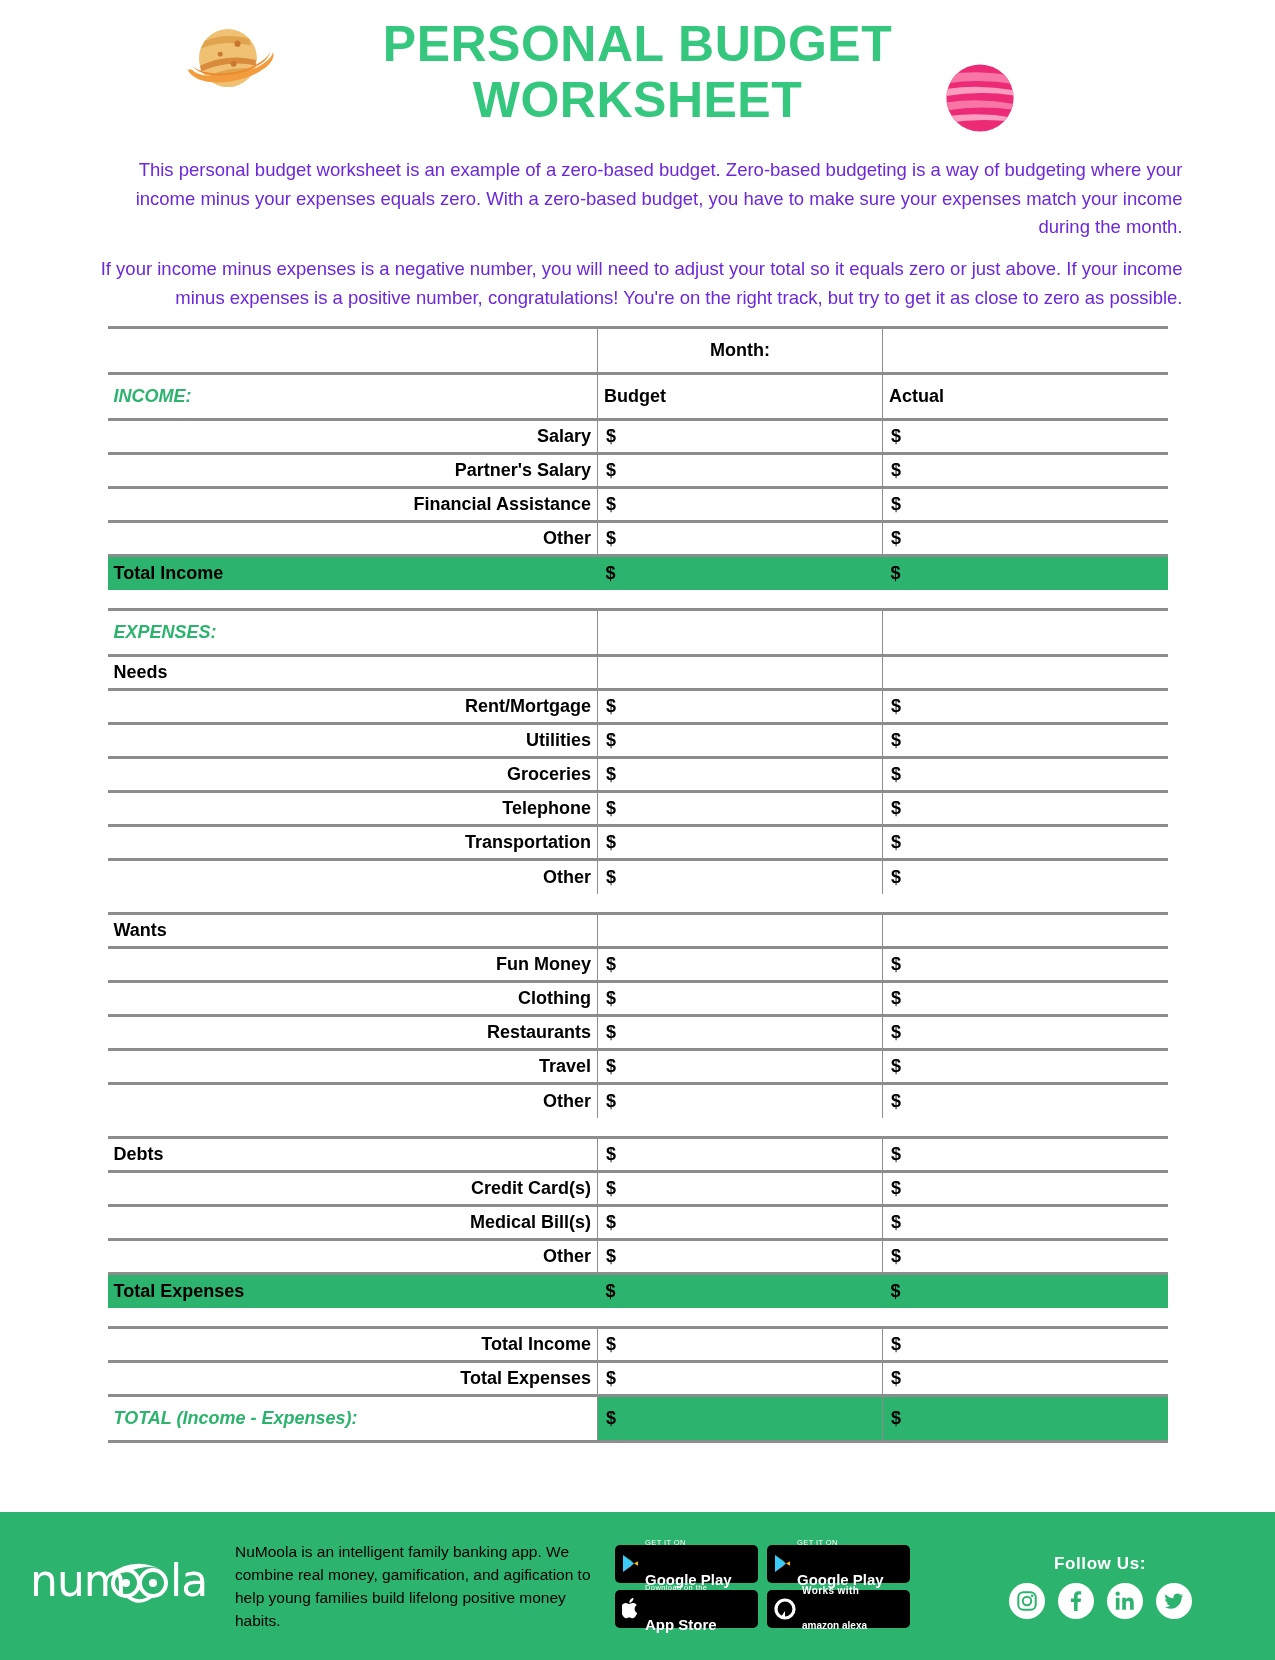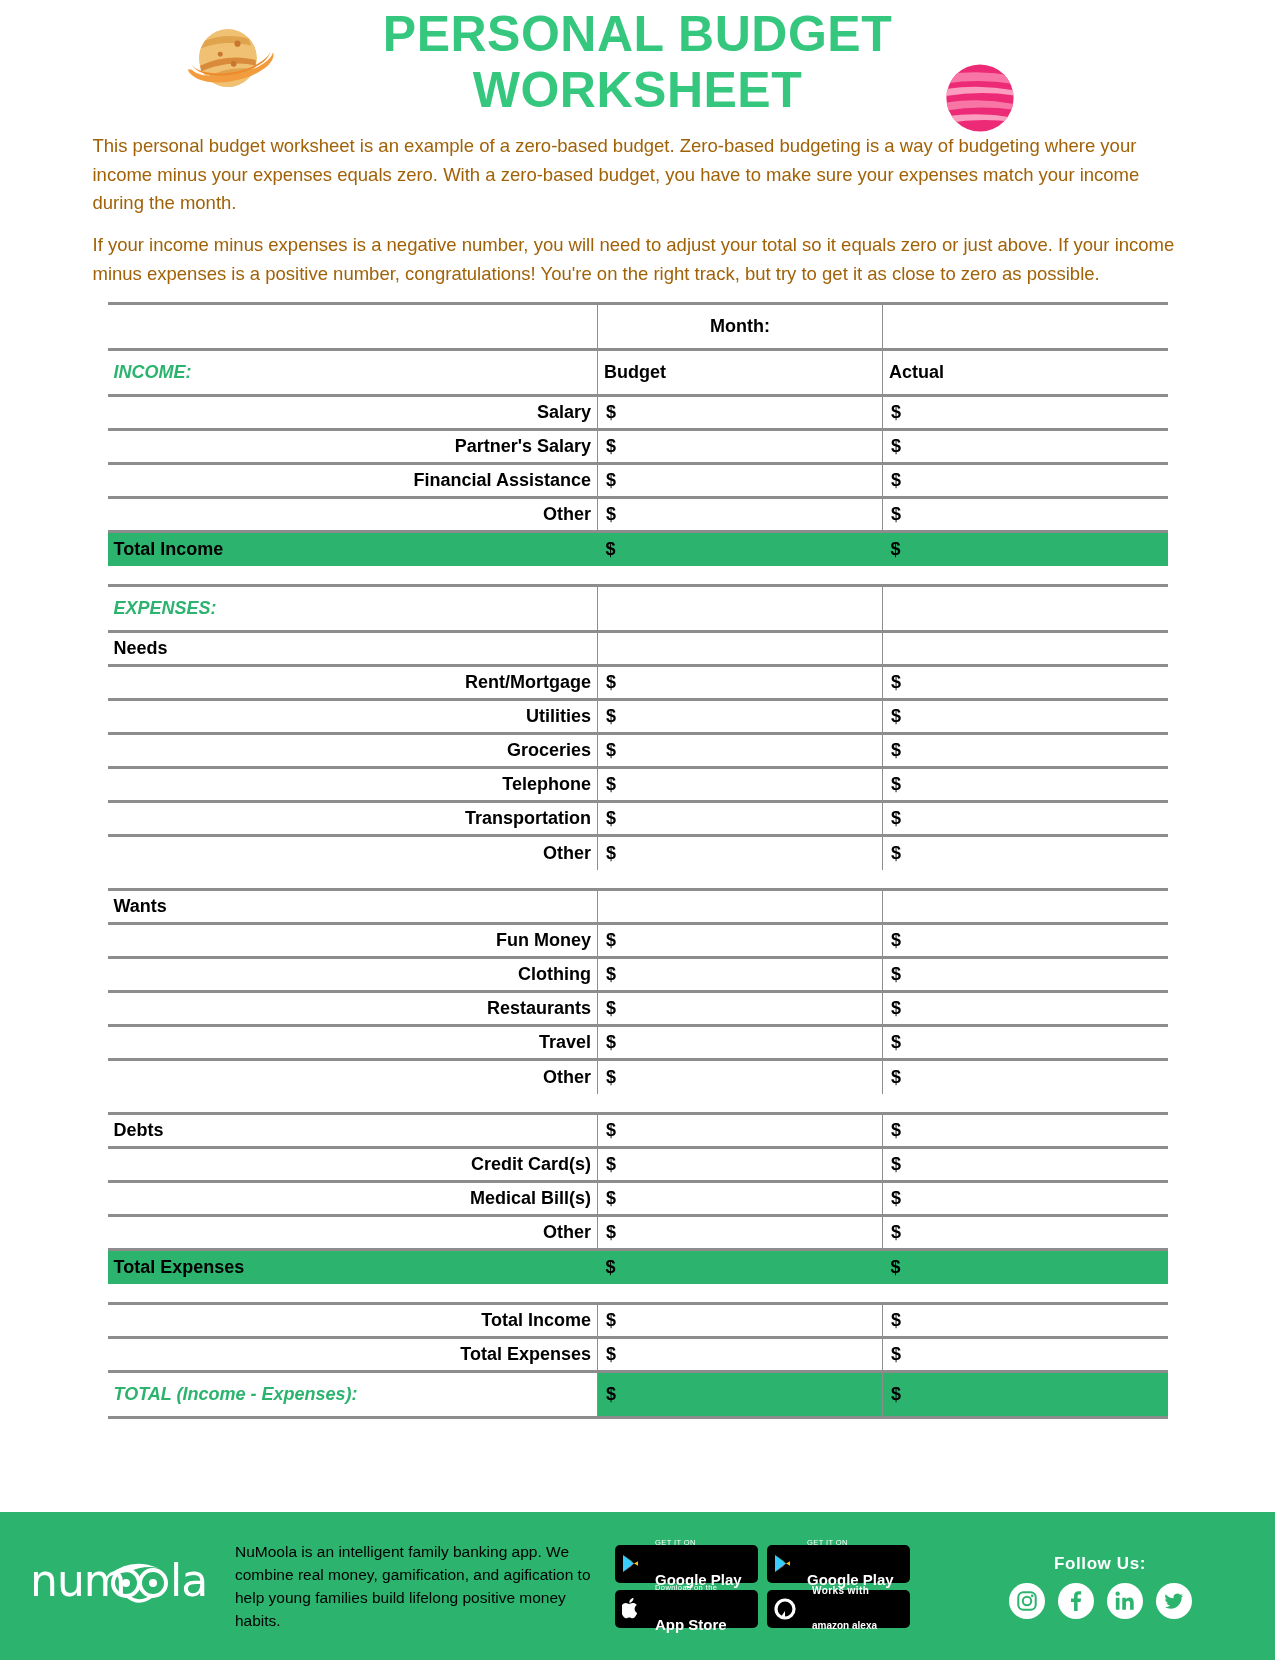--- a/index.html
+++ b/index.html
@@ -9,21 +9,21 @@
     font-family: "Liberation Sans", sans-serif;
     color: #000;
     overflow: hidden;
   }
   .page { position: relative; width: 1275px; height: 1660px; }
 
   
   .header {
     position: relative;
     height: 130px;
-    padding-top: 6px;
+    padding-top: 16px;
   }
   .title {
     text-align: center;
     font-size: 50px;
     line-height: 1.12;
     font-weight: bold;
     color: #36c77f;
     letter-spacing: 0.5px;
     width: 760px;
     margin: 0 auto;
@@ -36,25 +36,25 @@
   }
   .planet-pink {
     position: absolute;
     left: 940px; top: 58px;
     width: 80px; height: 80px;
   }
 
   
   .intro {
     width: 1090px;
-    margin: 2px auto 0 auto;
-    text-align: left;
+    margin: 26px auto 0 auto;
+    text-align: right;
     font-size: 18.5px;
     line-height: 1.55;
-    color: #a16207;
+    color: #6d28d9;
   }
   .intro p + p { margin-top: 13px; }
 
   
   .sheet {
     width: 1060px;
     margin: 14px auto 0 auto;
     border-collapse: collapse;
     table-layout: fixed;
   }
@@ -131,21 +131,21 @@
     gap: 7px 9px;
     align-content: center;
   }
   .badge {
     width: 143px; height: 38px;
     background: #000;
     border-radius: 5px;
     display: flex;
     align-items: center;
     padding: 0 7px;
-    gap: 16px;
+    gap: 6px;
   }
   .badge .bicon { flex: 0 0 auto; display: flex; align-items: center; }
   .badge .btxt { color: #fff; line-height: 1.05; }
   .badge .btop { font-size: 7.5px; letter-spacing: .4px; display: block; }
   .badge .bbot { font-size: 15px; font-weight: bold; display: block; margin-top: 25px; }
   .badge.alexa .btop { font-size: 10px; font-weight: bold; }
   .badge.alexa .bbot { font-size: 10px; font-weight: bold; }
 
   .follow {
     flex: 1;

